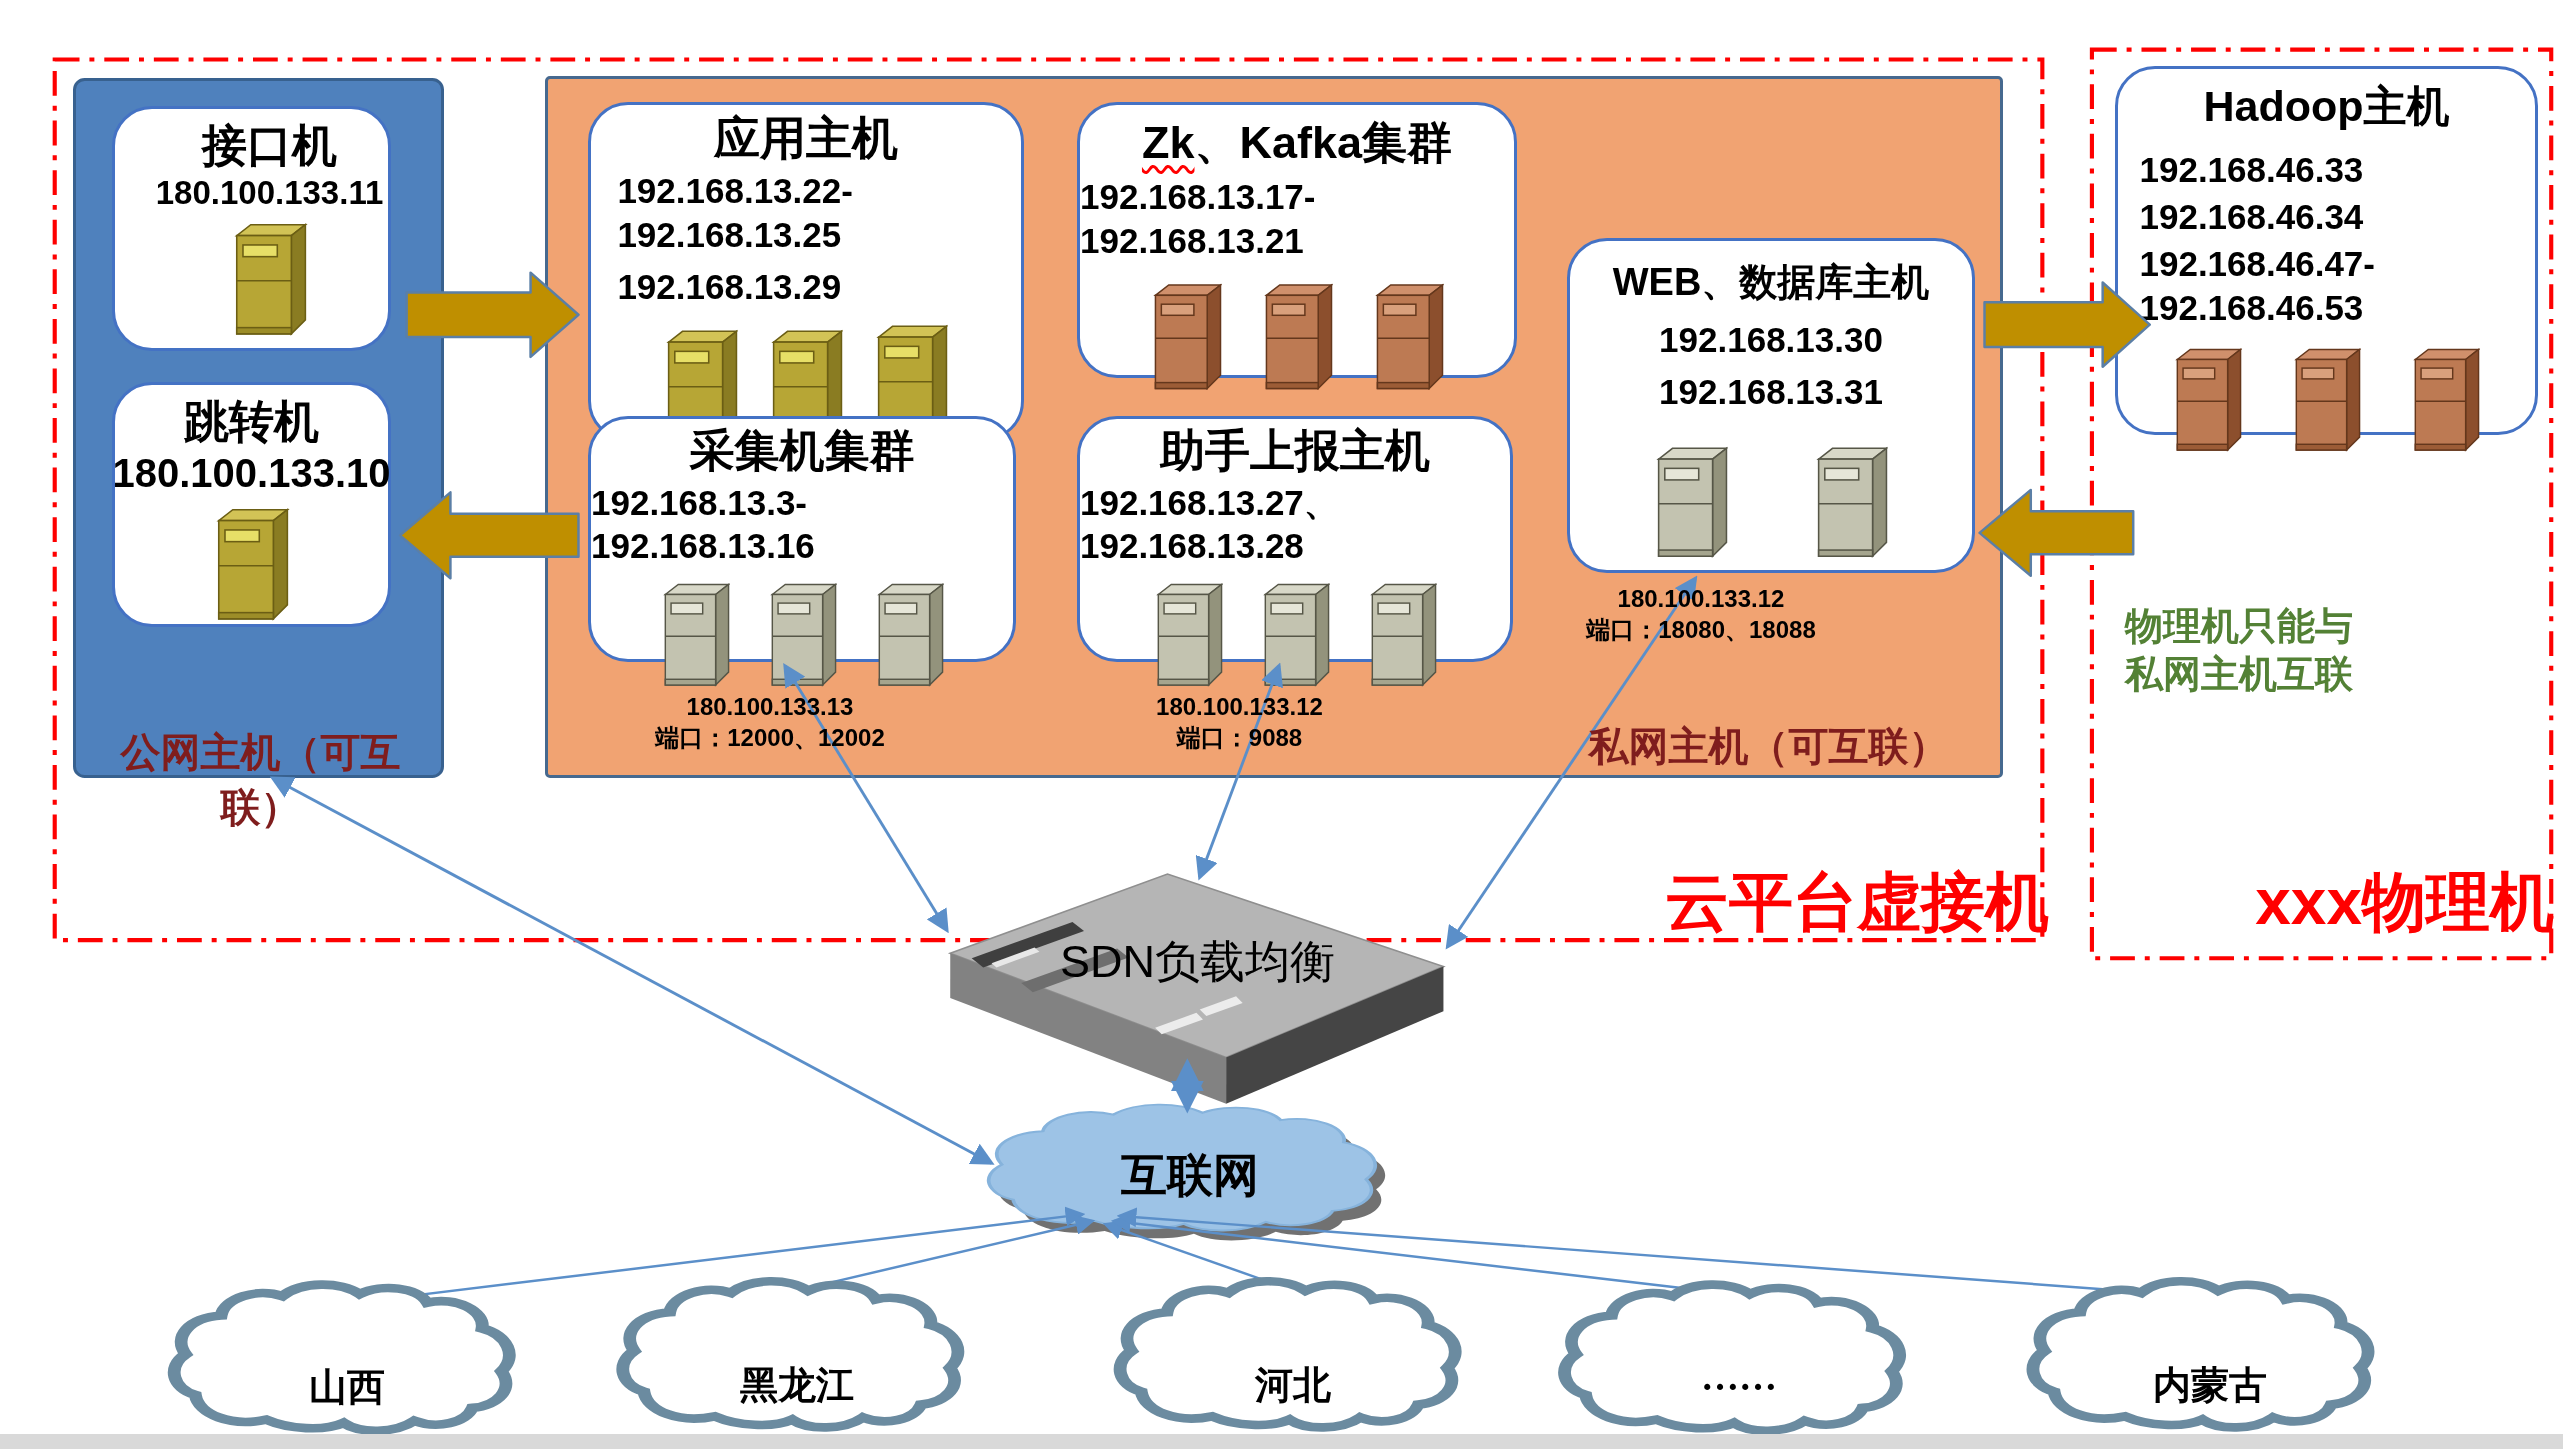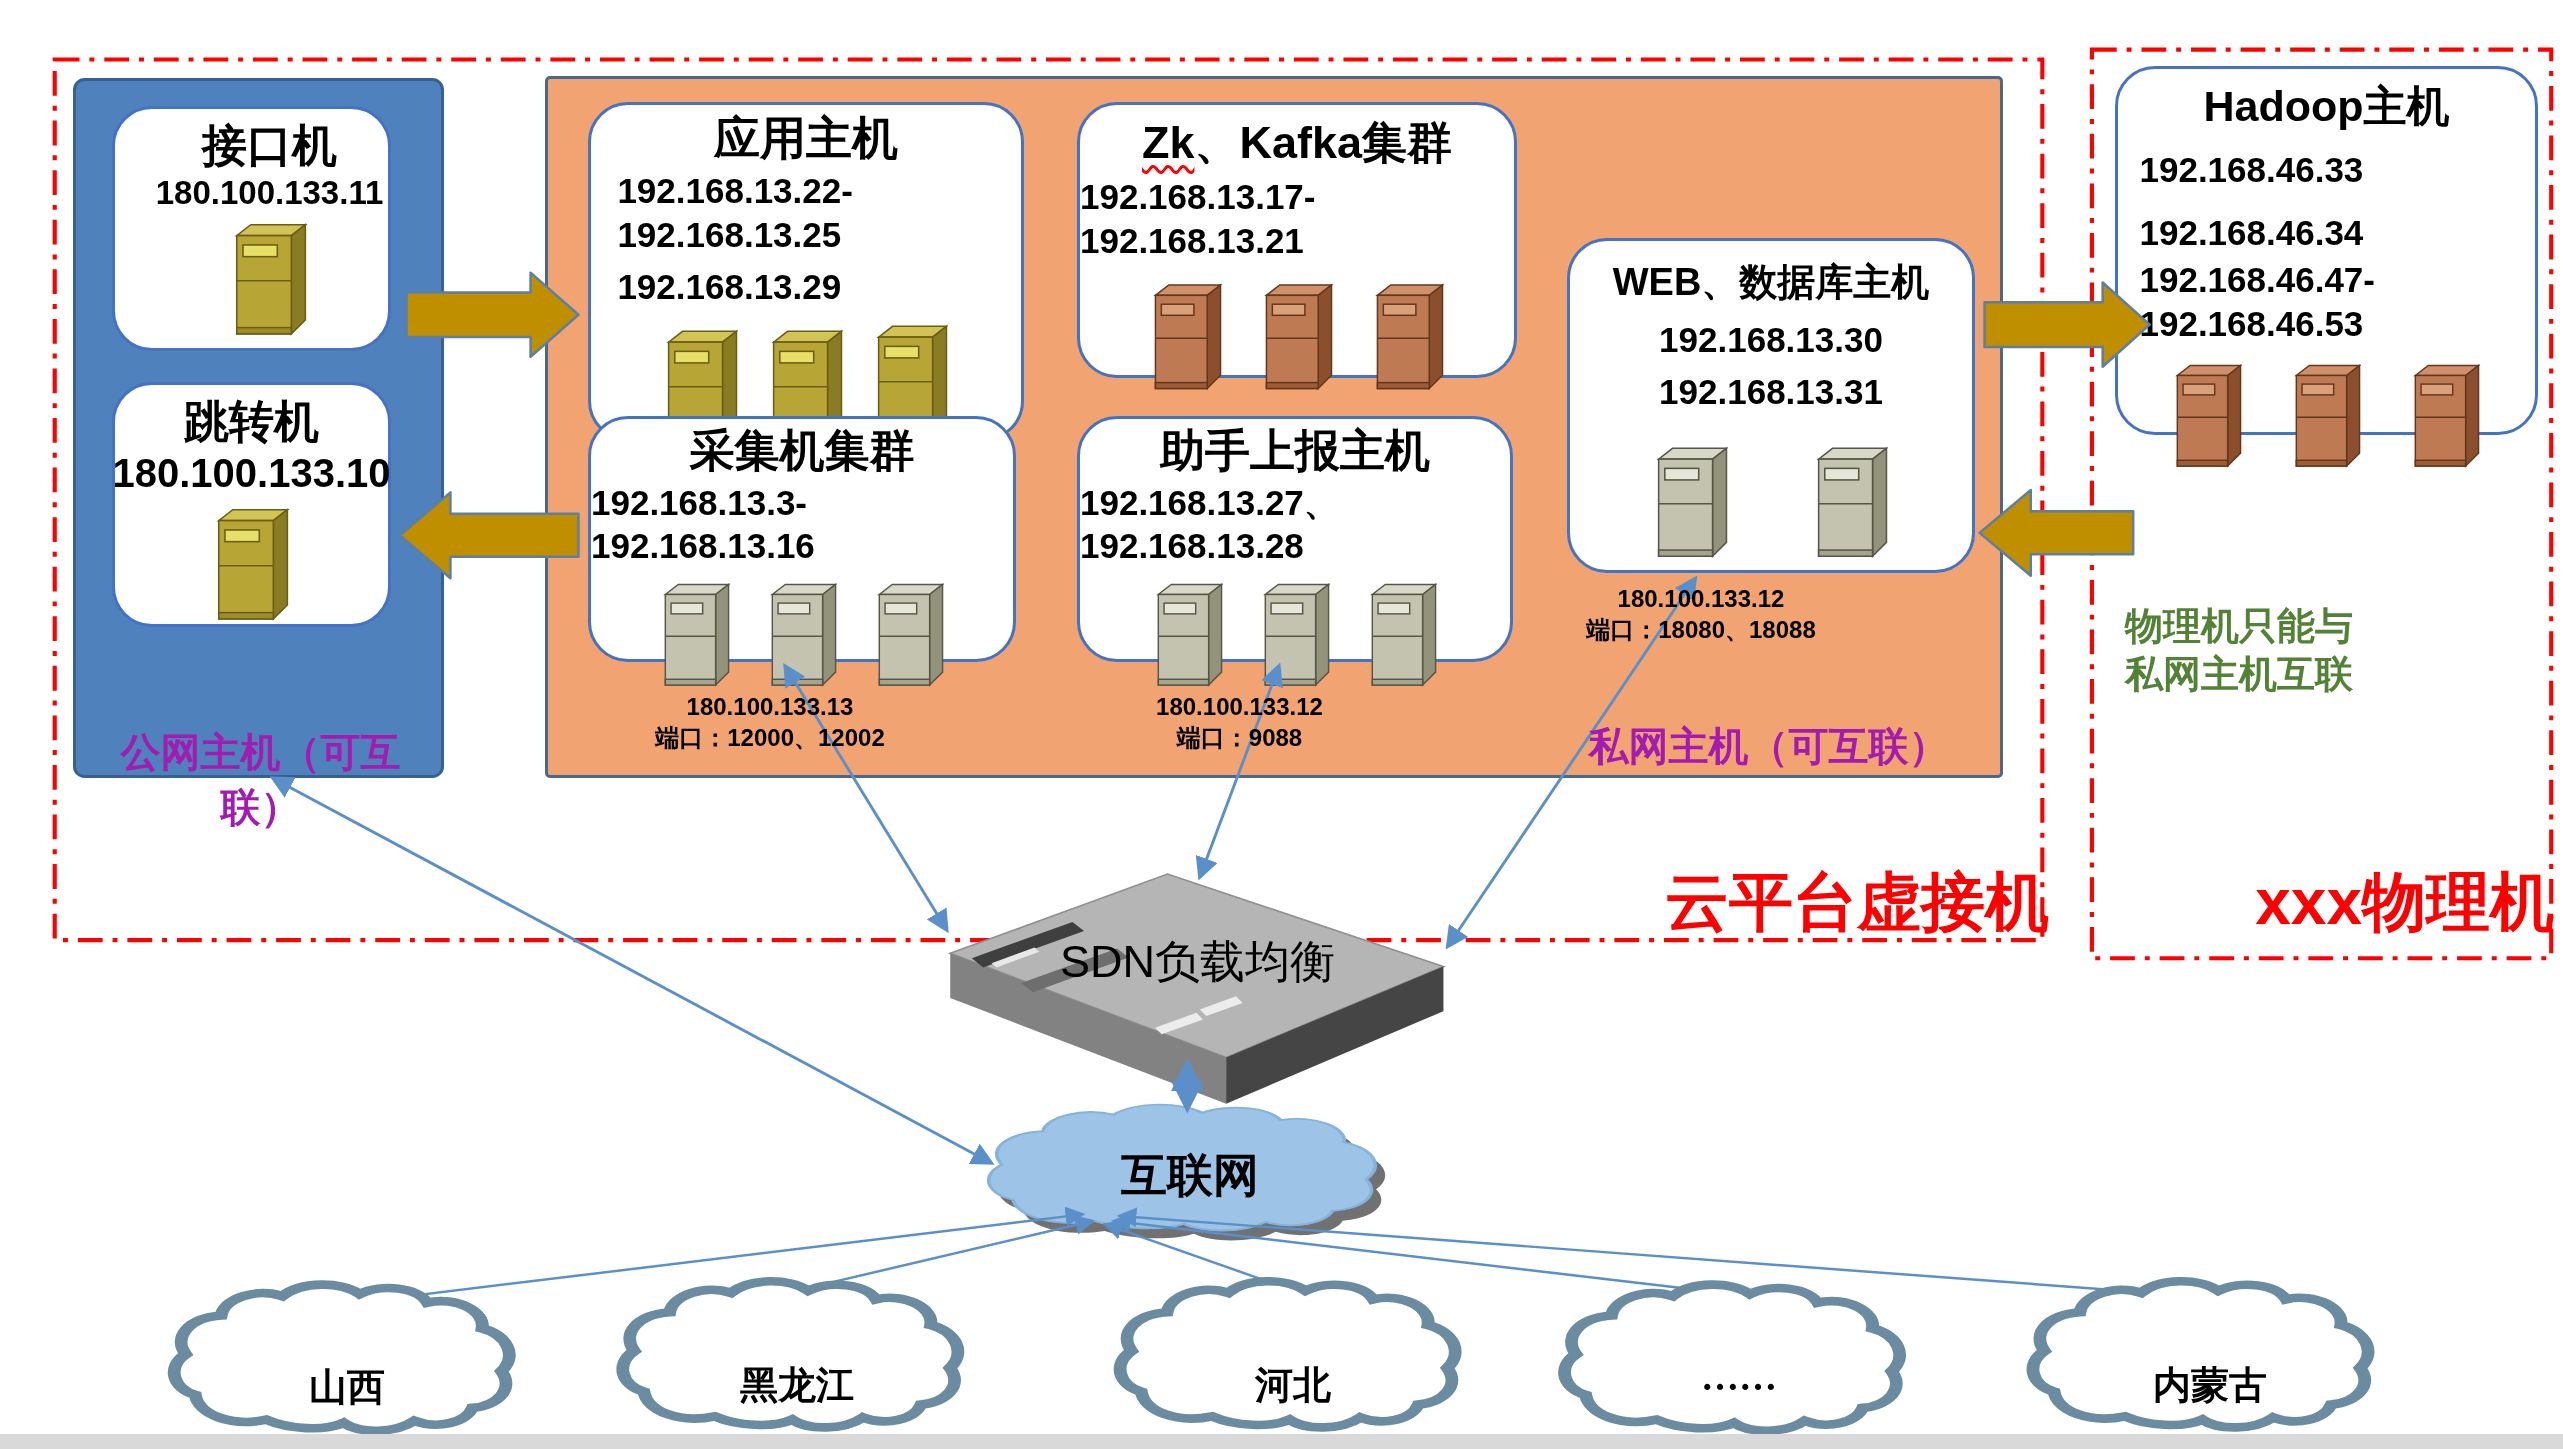--- a/index.html
+++ b/index.html
@@ -21,21 +21,21 @@
   .p-caiji{left:588px;top:416px;width:428px;height:246px;}
   .p-zhushou{left:1077px;top:416px;width:436px;height:246px;}
   .p-web{left:1567px;top:238px;width:408px;height:335px;}
   .p-hadoop{left:2115px;top:66px;width:423px;height:369px;}
   
   .t-serif{font-family:"Liberation Serif",serif;}
   .title{font-size:45px;font-weight:700;color:#000;line-height:1.15;}
   .title-sans{font-family:"Liberation Sans",sans-serif;font-weight:700;}
   .ip{font-size:35px;font-weight:700;color:#000;line-height:1.25;}
   .note{font-size:24px;font-weight:700;color:#000;line-height:1.3;text-align:center;z-index:4;}
-  .zone-label{font-family:"Liberation Serif",serif;font-weight:700;font-size:40px;color:#a21caf;
+  .zone-label{font-family:"Liberation Serif",serif;font-weight:700;font-size:40px;color:#7f1d1d;
               text-align:center;z-index:4;}
   .region-label{font-weight:900;font-size:64px;color:#ff0000;text-align:right;z-index:4;white-space:nowrap;}
   .green-note{font-family:"Liberation Serif",serif;font-weight:700;font-size:38px;color:#538135;
               line-height:1.25;z-index:4;}
   .wavy{text-decoration:underline wavy #ff0000 2.5px;text-underline-offset:6.6px;}
   .net-label{font-size:45px;color:#000;text-align:center;z-index:4;}
   .cloud-label{font-family:"Liberation Serif",serif;font-size:38px;font-weight:700;color:#000;
                text-align:center;z-index:4;}
   
   .srv-row{display:flex;flex-direction:row;justify-content:center;align-items:flex-end;}
@@ -243,21 +243,21 @@
           <rect class="sb" x="6" y="138" width="70" height="8"></rect>
         <line x1="6" y1="78" x2="76" y2="78" stroke="#565647" stroke-width="2"></line>
         <rect class="sl" x="14" y="32" width="44" height="15"></rect>
         </svg>
     </div>
   </div>
 
   <div class="panel p-hadoop">
     <div class="title title-sans" style="margin-top:13.2px;font-size:43px">Hadoop主机</div>
     <div class="ip" style="align-self:flex-start;margin-left:21.5px;margin-top:16.5px">192.168.46.33</div>
-    <div class="ip" style="align-self:flex-start;margin-left:21.5px;margin-top:19px">192.168.46.34</div>
+    <div class="ip" style="align-self:flex-start;margin-left:21.5px;margin-top:3px">192.168.46.34</div>
     <div class="ip" style="align-self:flex-start;margin-left:21.5px;margin-top:3.3px">192.168.46.47-192.168.46.53</div>
     <div class="srv-row" style="margin-top:13.2px;gap:50px">
       <svg class="server srv-r" width="69" height="112" viewBox="0 0 96 150">
         <polygon class="st" points="6,20 76,20 94,6 24,6"></polygon>
           <polygon class="ss" points="76,20 94,6 94,128 76,146"></polygon>
         <rect class="sf" x="6" y="20" width="70" height="126"></rect>
           <rect class="sb" x="6" y="138" width="70" height="8"></rect>
         <line x1="6" y1="78" x2="76" y2="78" stroke="#64371c" stroke-width="2"></line>
         <rect class="sl" x="14" y="32" width="44" height="15"></rect>
         </svg>

